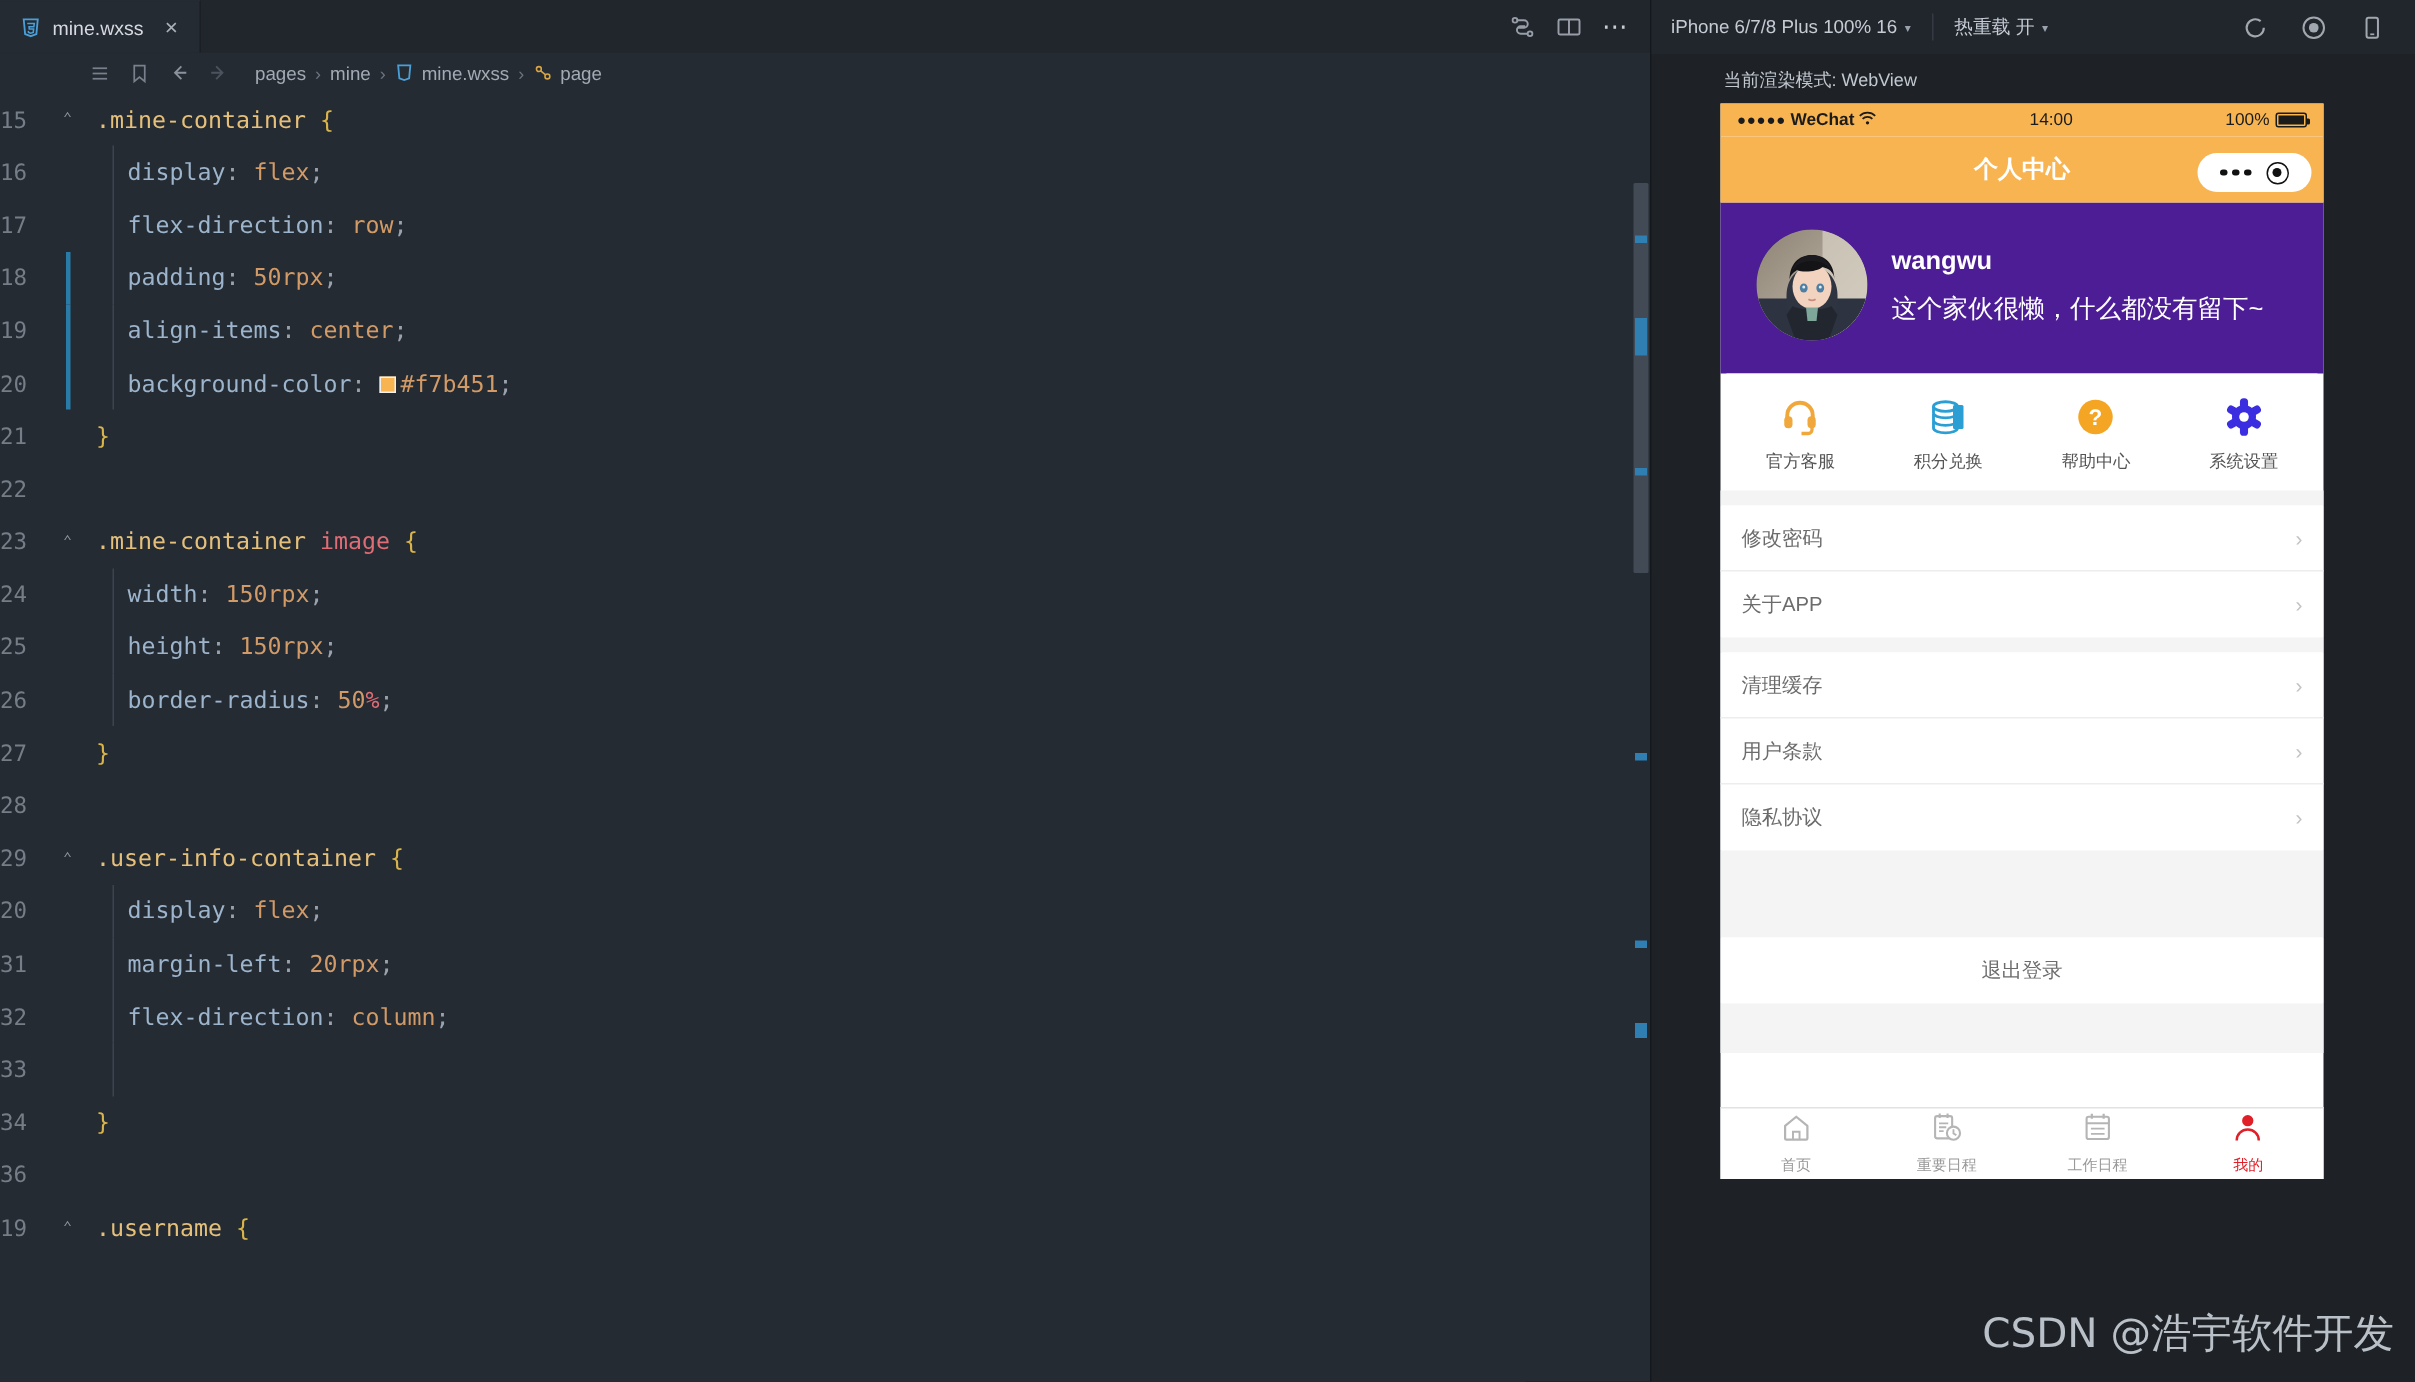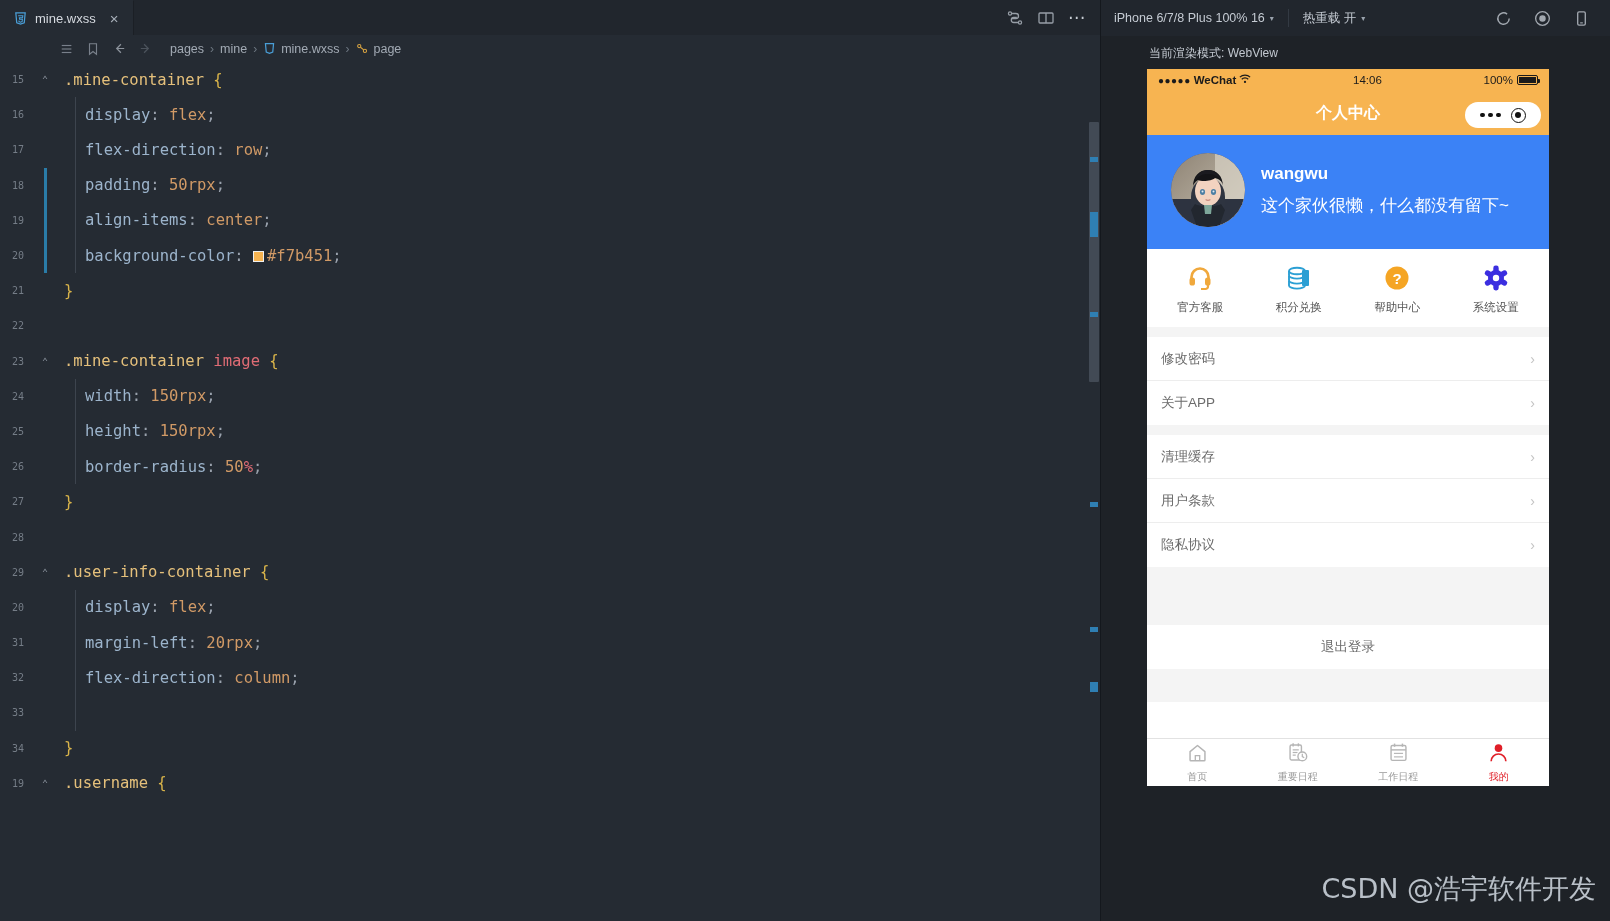--- a/index.html
+++ b/index.html
@@ -61,22 +61,22 @@
   .code-area {
     flex: 1; position: relative; overflow: hidden;
     font-family: "DejaVu Sans Mono", "Liberation Mono", monospace;
     font-size: 15.5px;
   }
   .code-line {
     height: 35.2px; display: flex; align-items: center;
     position: relative; white-space: pre;
   }
   .ln {
-    width: 36px; text-align: center; color: #757d87;
-    font-size: 10px; flex: none; user-select: none;
+    width: 36px; text-align: left; color: #757d87;
+    font-size: 15px; flex: none; user-select: none;
   }
   .fold {
     width: 18px; text-align: center; color: #8b939d;
     font-size: 10px; flex: none;
   }
   .indent-guide {
     position: absolute; left: 75px; top: 0; bottom: 0;
     width: 1px; background: #3d444e;
   }
   .active-bar {
@@ -175,21 +175,21 @@
   }
   .cap-dots { display: flex; gap: 3.5px; align-items: center; }
   .cap-dots i { width: 4.5px; height: 4.5px; background: #111; border-radius: 50%; }
   .cap-target {
     width: 15px; height: 15px; border: 1.6px solid #111;
     border-radius: 50%; display: flex; align-items: center; justify-content: center;
   }
   .cap-target i { width: 6px; height: 6px; background: #111; border-radius: 50%; }
 
   .profile {
-    background: #3b82f6; padding: 18px 24px 22px 24px;
+    background: #4c1d95; padding: 18px 24px 22px 24px;
     display: flex; flex-direction: row; align-items: center;
   }
   .avatar {
     width: 74px; height: 74px; border-radius: 50%;
     overflow: hidden; flex: none;
     background: #6b6b78;
   }
   .user-info { margin-left: 16px; display: flex; flex-direction: column; }
   .username { font-weight: 700; font-size: 17px; color: #fff; }
   .signature { font-size: 17px; color: #fff; margin-top: 10px; }
@@ -347,20 +347,21 @@
         <div class="code-line"><div class="indent-guide"></div><span class="ln">25</span><span class="fold"></span><span class="code-txt" style="padding-left: 25px;"><span class="t-prop">height</span><span class="t-punct">: </span><span class="t-val">150rpx</span><span class="t-punct">;</span></span></div>
         <div class="code-line"><div class="indent-guide"></div><span class="ln">26</span><span class="fold"></span><span class="code-txt" style="padding-left: 25px;"><span class="t-prop">border-radius</span><span class="t-punct">: </span><span class="t-val">50</span><span class="t-tag">%</span><span class="t-punct">;</span></span></div>
         <div class="code-line"><span class="ln">27</span><span class="fold"></span><span class="code-txt" style="padding-left: 4px;"><span class="t-brace">}</span></span></div>
         <div class="code-line"><span class="ln">28</span><span class="fold"></span><span class="code-txt" style="padding-left: 4px;"></span></div>
         <div class="code-line"><span class="ln">29</span><span class="fold">⌃</span><span class="code-txt" style="padding-left: 4px;"><span class="t-sel">.user-info-container </span><span class="t-brace">{</span></span></div>
         <div class="code-line"><div class="indent-guide"></div><span class="ln">20</span><span class="fold"></span><span class="code-txt" style="padding-left: 25px;"><span class="t-prop">display</span><span class="t-punct">: </span><span class="t-val">flex</span><span class="t-punct">;</span></span></div>
         <div class="code-line"><div class="indent-guide"></div><span class="ln">31</span><span class="fold"></span><span class="code-txt" style="padding-left: 25px;"><span class="t-prop">margin-left</span><span class="t-punct">: </span><span class="t-val">20rpx</span><span class="t-punct">;</span></span></div>
         <div class="code-line"><div class="indent-guide"></div><span class="ln">32</span><span class="fold"></span><span class="code-txt" style="padding-left: 25px;"><span class="t-prop">flex-direction</span><span class="t-punct">: </span><span class="t-val">column</span><span class="t-punct">;</span></span></div>
         <div class="code-line"><div class="indent-guide"></div><span class="ln">33</span><span class="fold"></span><span class="code-txt" style="padding-left: 25px;"></span></div>
         <div class="code-line"><span class="ln">34</span><span class="fold"></span><span class="code-txt" style="padding-left: 4px;"><span class="t-brace">}</span></span></div>
+        <div class="code-line"><span class="ln">36</span><span class="fold"></span><span class="code-txt" style="padding-left: 4px;"></span></div>
         <div class="code-line"><span class="ln">19</span><span class="fold">⌃</span><span class="code-txt" style="padding-left: 4px;"><span class="t-sel">.username </span><span class="t-brace">{</span></span></div>
         <div class="overview-mark" style="top: 95px; height: 5px;"></div>
         <div class="overview-mark" style="top: 150px; height: 25px;"></div>
         <div class="overview-mark" style="top: 250px; height: 5px;"></div>
         <div class="overview-mark" style="top: 440px; height: 5px;"></div>
         <div class="overview-mark" style="top: 565px; height: 5px;"></div>
         <div class="overview-mark" style="top: 620px; height: 10px;"></div>
       </div>
   </div>
 
@@ -407,21 +408,21 @@
           <span class="sb-dots">●●●●●</span>
           <span>WeChat</span>
           <span>
             <svg viewBox="0 0 14 11" width="12" height="10">
               <path d="M1 3.4a8.5 8.5 0 0 1 12 0" fill="none" stroke="#1b1b1b" stroke-width="1.3"></path>
               <path d="M3.2 5.8a5.3 5.3 0 0 1 7.6 0" fill="none" stroke="#1b1b1b" stroke-width="1.3"></path>
               <circle cx="7" cy="8.9" r="1.3" fill="#1b1b1b"></circle>
             </svg>
           </span>
         </span>
-        <span class="sb-center">14:06</span>
+        <span class="sb-center">14:00</span>
         <span class="sb-right">
           <span>100%</span>
           <span class="battery">
               <i id="batt-fill" style="width: 100%;"></i>
             </span>
         </span>
       </div>
 
       <div class="nav-bar">
         <span class="nav-title">个人中心</span>

